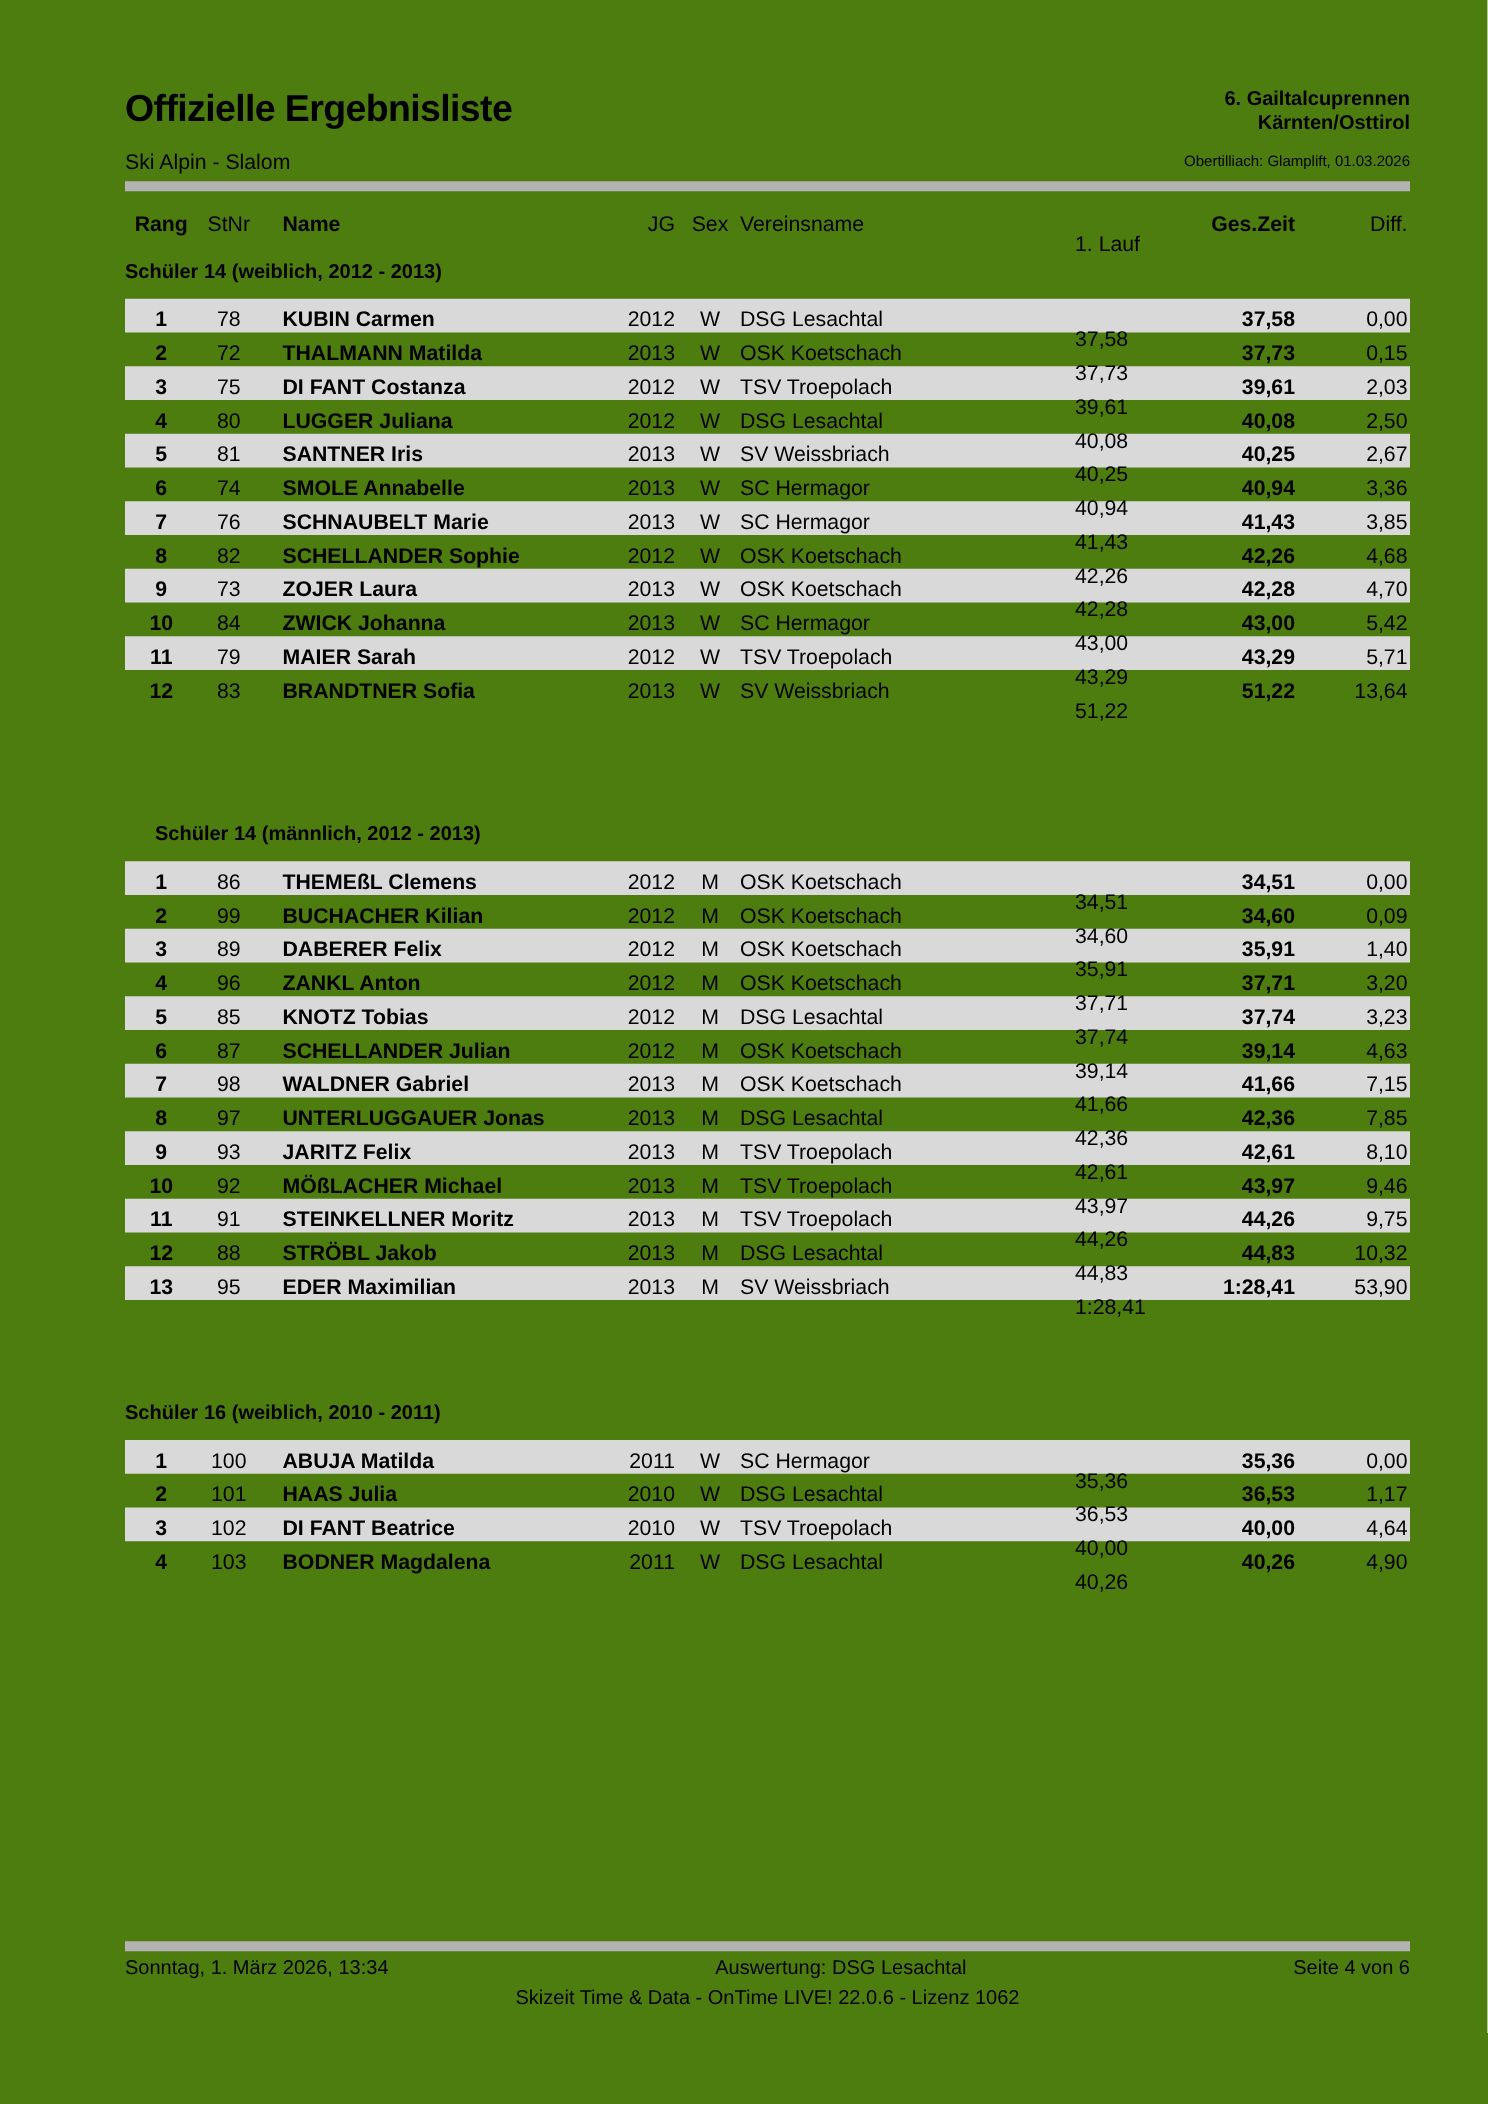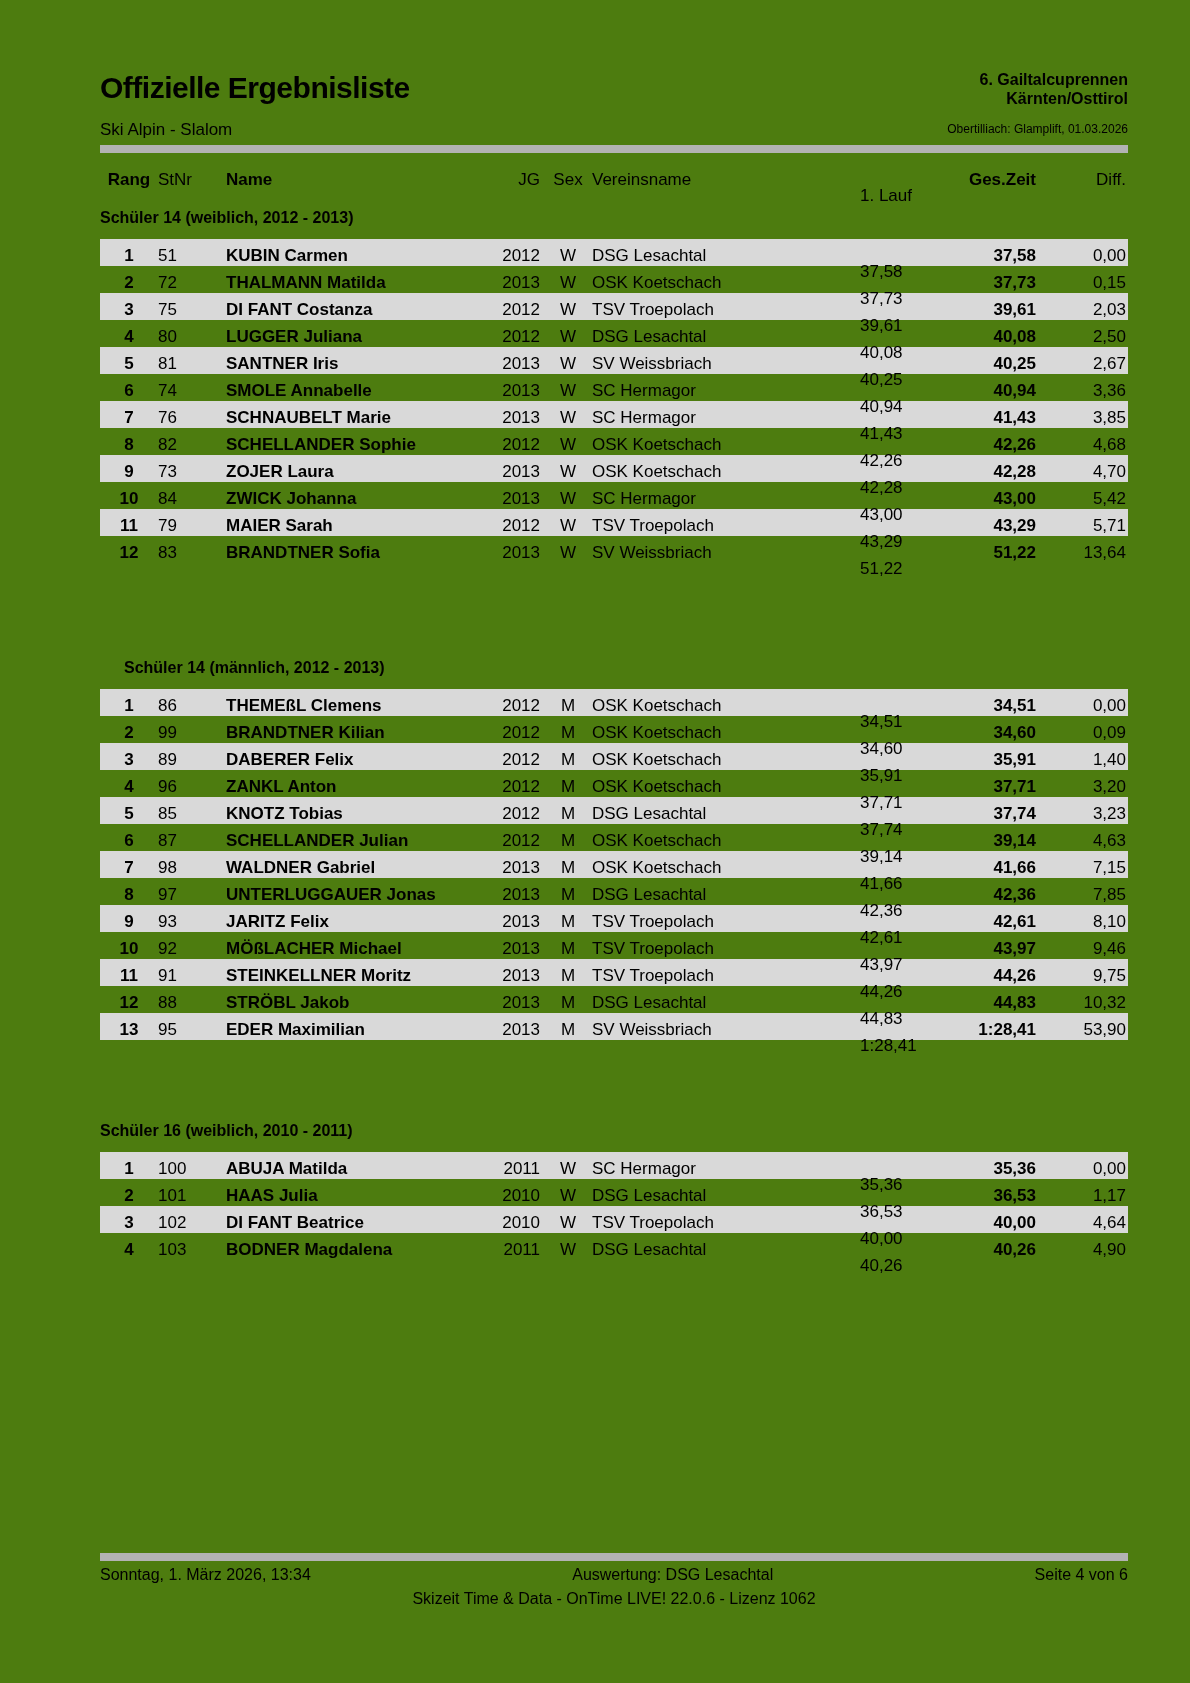--- a/index.html
+++ b/index.html
@@ -25,21 +25,21 @@
   .sep-bar { height:8px; background:var(--sep,#b3b3b3); margin-top:6px; }
 
   
   .grid-row {
     display:grid;
     grid-template-columns:58px 54px 278px 56px 44px 270px 88px 96px 84px;
     align-items:center;
   }
   .cell { font-size:17px; line-height:27px; white-space:nowrap; overflow:hidden; }
   .c-rang   { text-align:center; }
-  .c-stnr   { text-align:left; padding-right:4px; }
+  .c-stnr   { text-align:center; padding-right:4px; }
   .c-name   { text-align:left;  padding-left:14px; }
   .c-jg     { text-align:right; padding-right:6px; }
   .c-sex    { text-align:center; }
   .c-verein { text-align:left;  padding-left:2px; }
   .c-lauf   { padding-right:8px;margin-top:32px; }
   .c-ges    { text-align:right; padding-right:8px; }
   .c-diff   { text-align:right; padding-right:2px; }
 
   .thead-row { margin-top:10px; height:30px; }
   .thead-row .cell { font-size:17px; }
@@ -93,21 +93,21 @@
       <div class="cell c-ges">Ges.Zeit</div>
       <div class="cell c-diff">Diff.</div>
     </div>
 
     <div id="sections-host">
         <div class="section">
           <div class="section-title">Schüler 14 (weiblich, 2012 - 2013)</div>
           <div class="section-rows">
             <div class="grid-row row shaded">
               <div class="cell c-rang">1</div>
-              <div class="cell c-stnr">51</div>
+              <div class="cell c-stnr">78</div>
               <div class="cell c-name">KUBIN Carmen</div>
               <div class="cell c-jg">2012</div>
               <div class="cell c-sex">W</div>
               <div class="cell c-verein">DSG Lesachtal</div>
               <div class="cell c-lauf">37,58</div>
               <div class="cell c-ges">37,58</div>
               <div class="cell c-diff">0,00</div>
             </div>
             <div class="grid-row row">
               <div class="cell c-rang">2</div>
@@ -242,21 +242,21 @@
               <div class="cell c-jg">2012</div>
               <div class="cell c-sex">M</div>
               <div class="cell c-verein">OSK Koetschach</div>
               <div class="cell c-lauf">34,51</div>
               <div class="cell c-ges">34,51</div>
               <div class="cell c-diff">0,00</div>
             </div>
             <div class="grid-row row">
               <div class="cell c-rang">2</div>
               <div class="cell c-stnr">99</div>
-              <div class="cell c-name">BRANDTNER Kilian</div>
+              <div class="cell c-name">BUCHACHER Kilian</div>
               <div class="cell c-jg">2012</div>
               <div class="cell c-sex">M</div>
               <div class="cell c-verein">OSK Koetschach</div>
               <div class="cell c-lauf">34,60</div>
               <div class="cell c-ges">34,60</div>
               <div class="cell c-diff">0,09</div>
             </div>
             <div class="grid-row row shaded">
               <div class="cell c-rang">3</div>
               <div class="cell c-stnr">89</div>

